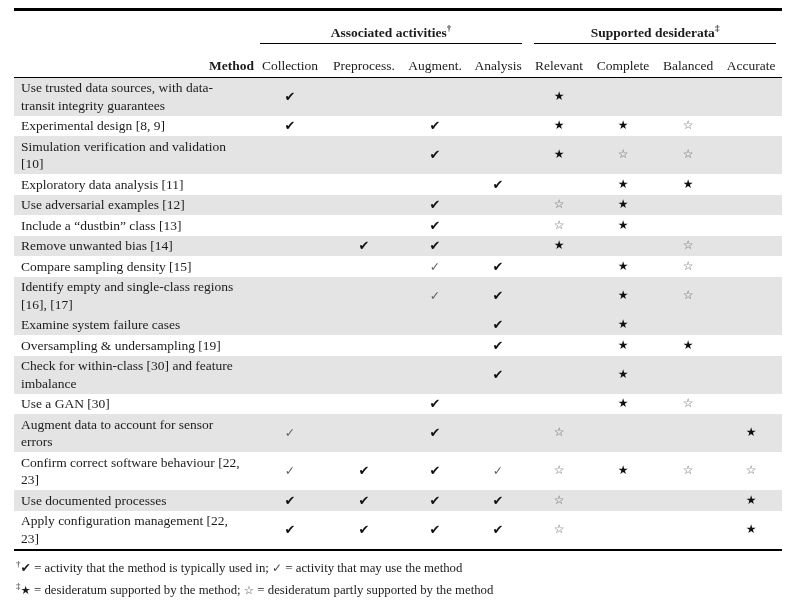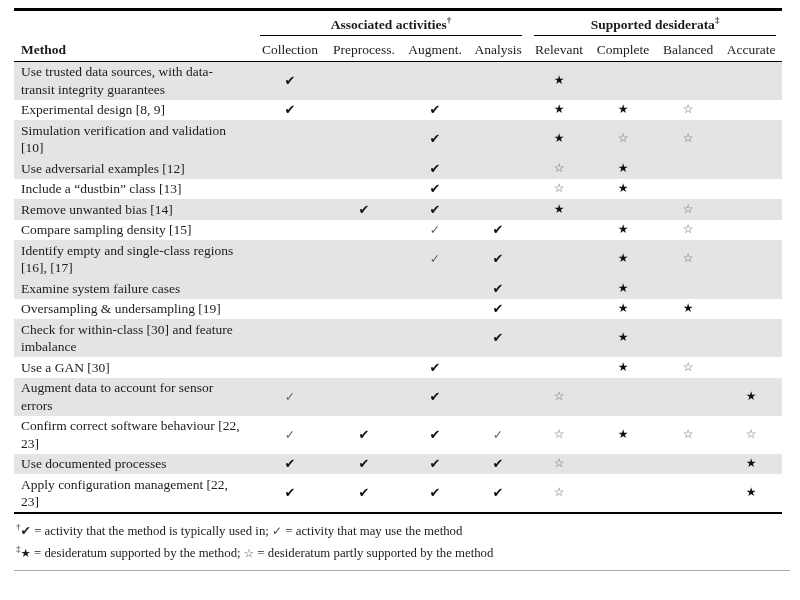--- a/index.html
+++ b/index.html
@@ -15,25 +15,25 @@
     border-top:3px solid #000; border-bottom:2px solid #000;
   }
   col.c-method{width:240px} col.c-collection{width:72px} col.c-preprocess{width:76px}
   col.c-augment{width:66px} col.c-analysis{width:60px} col.c-relevant{width:62px}
   col.c-complete{width:66px} col.c-balanced{width:64px} col.c-accurate{width:62px}
 
   thead th { font-size:13.5px; font-weight:normal; vertical-align:bottom; }
   tr.group-row th { padding-top:4px; }
   .group-head .inner {
     display:block; text-align:center; font-weight:bold;
-    border-bottom:1.5px solid #000; padding-bottom:2px; margin:0 5px;
+    border-bottom:1.5px solid #000; padding-bottom:2px; margin:8px 5px;
   }
   .group-head sup { font-size:9px; }
   tr.col-row th { text-align:center; padding:5px 0 3px 0; border-bottom:1.5px solid #000; }
-  tr.col-row th.method-head { text-align:left; font-weight:bold; padding-left:7px; }
+  tr.col-row th.method-head { text-align:right; font-weight:bold; padding-left:7px; }
 
   tbody td { font-size:13.5px; line-height:17.5px; padding:1.5px 0; vertical-align:middle; }
   tbody td.method { padding-left:7px; padding-right:12px; }
   tbody tr.shaded { background:#e4e4e4;border-radius:15px; }
   td.sym { text-align:center; font-family:"DejaVu Sans", sans-serif; }
   .sym-B { font-size:13px; color:#101010; font-weight:bold; }
   .sym-L { font-size:12.5px; color:#5f5f5f; }
   .sym-F { font-size:12px; color:#101010; }
   .sym-O { font-size:12px; color:#606060; }
 
@@ -114,20 +114,31 @@
           <td class="method">Simulation verification and validation [10]</td>
           <td class="sym sym-empty"></td>
           <td class="sym sym-empty"></td>
           <td class="sym sym-B">✔</td>
           <td class="sym sym-empty"></td>
           <td class="sym sym-F">★</td>
           <td class="sym sym-O">☆</td>
           <td class="sym sym-O">☆</td>
           <td class="sym sym-empty"></td>
         </tr>
+        <tr>
+          <td class="method">Exploratory data analysis [11]</td>
+          <td class="sym sym-empty"></td>
+          <td class="sym sym-empty"></td>
+          <td class="sym sym-empty"></td>
+          <td class="sym sym-B">✔</td>
+          <td class="sym sym-empty"></td>
+          <td class="sym sym-F">★</td>
+          <td class="sym sym-F">★</td>
+          <td class="sym sym-empty"></td>
+        </tr>
         <tr class="shaded">
           <td class="method">Use adversarial examples [12]</td>
           <td class="sym sym-empty"></td>
           <td class="sym sym-empty"></td>
           <td class="sym sym-B">✔</td>
           <td class="sym sym-empty"></td>
           <td class="sym sym-O">☆</td>
           <td class="sym sym-F">★</td>
           <td class="sym sym-empty"></td>
           <td class="sym sym-empty"></td>

